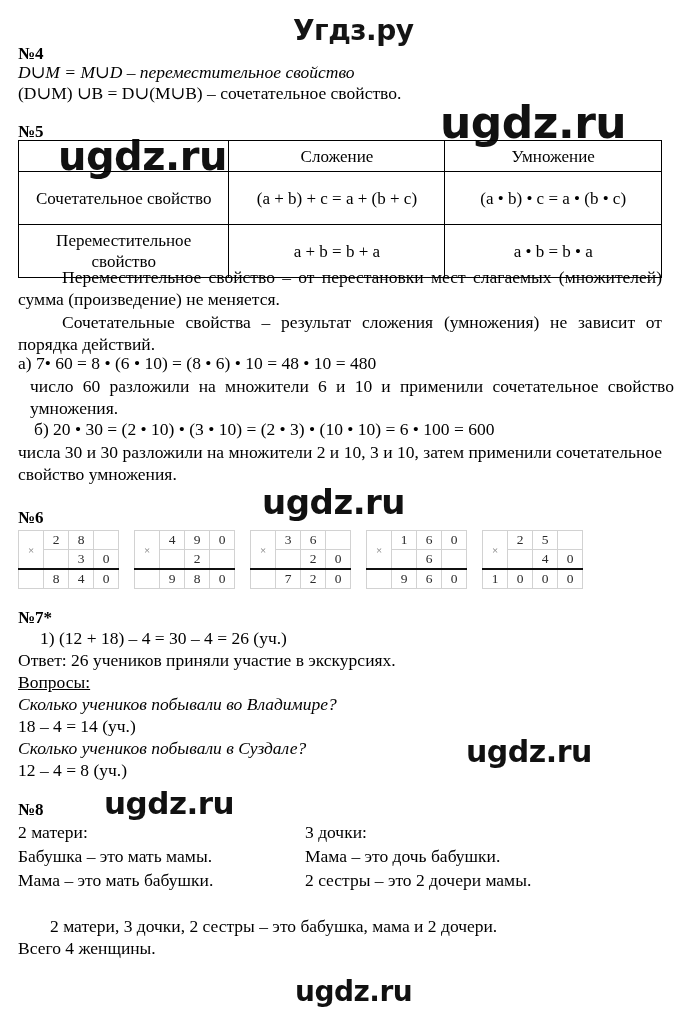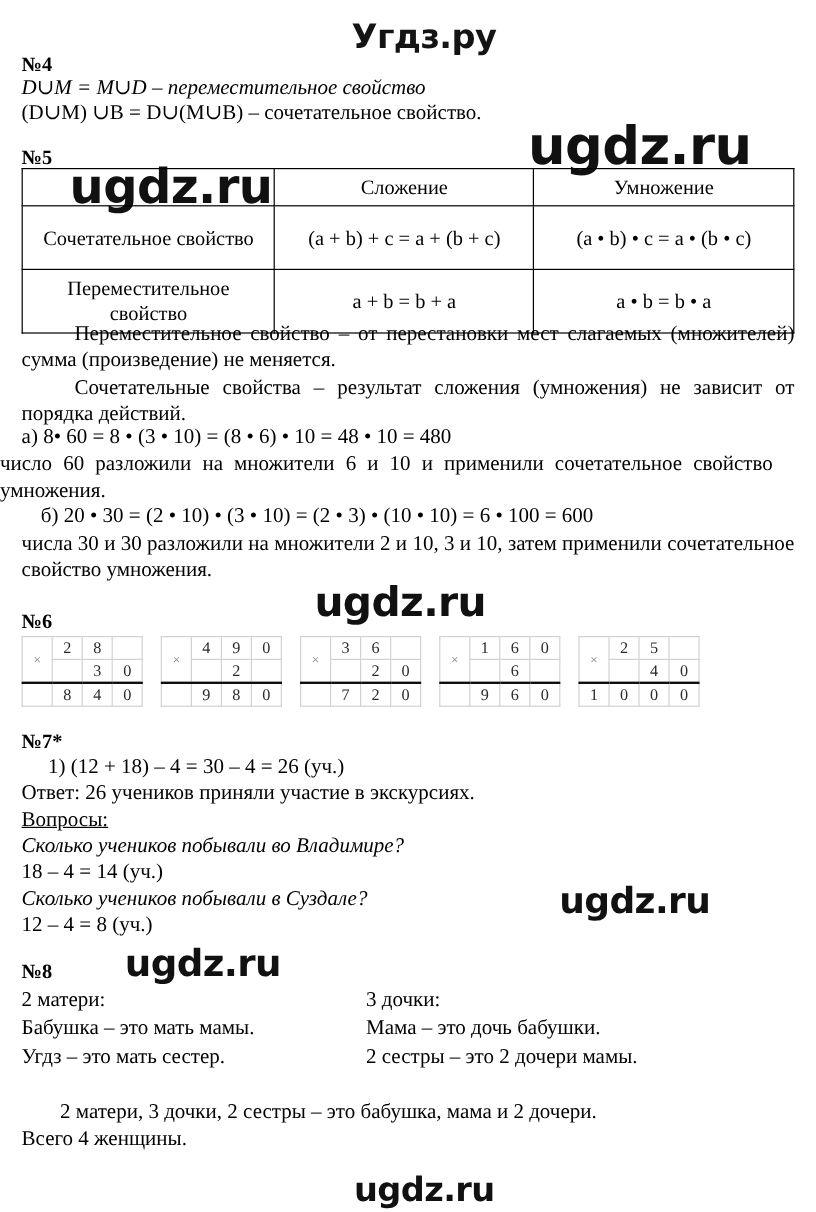--- a/index.html
+++ b/index.html
@@ -167,22 +167,22 @@
         <tr class="body">
           <td class="c0">Переместительное свойство</td>
           <td class="c1">a + b = b + a</td>
           <td class="c2">a • b = b • a</td>
         </tr>
       </tbody>
     </table>
 
     <div class="para indent" style="left:18px; top:266px; width:644px;">Переместительное свойство – от перестановки мест слагаемых (множителей) сумма (произведение) не меняется.</div>
     <div class="para indent" style="left:18px; top:311px; width:644px;">Сочетательные свойства – результат сложения (умножения) не зависит от порядка действий.</div>
-    <div class="line" style="left:18px; top:353px;">а) 8• 60 = 8 • (3 • 10) = (8 • 6) • 10 = 48 • 10 = 480</div>
-    <div class="para" style="left:0; top:375px; width:644px;">число 60 разложили на множители 6 и 10 и применили сочетательное свойство умножения.</div>
+    <div class="line" style="left:18px; top:353px;">а) 7• 60 = 8 • (6 • 10) = (8 • 6) • 10 = 48 • 10 = 480</div>
+    <div class="para" style="left:30px; top:375px; width:644px;">число 60 разложили на множители 6 и 10 и применили сочетательное свойство умножения.</div>
     <div class="line" style="left:34px; top:419px;">б) 20 • 30 = (2 • 10) • (3 • 10) = (2 • 3) • (10 • 10) = 6 • 100 = 600</div>
     <div class="para" style="left:18px; top:441px; width:644px;">числа 30 и 30 разложили на множители 2 и 10, 3 и 10, затем применили сочетательное свойство умножения.</div>
 
     <div class="heading" style="left:18px; top:508px;">№6</div>
 
     <div class="grids">
 
       <table class="mgrid" style="left:0px;">
         <tbody>
           <tr>
@@ -301,21 +301,21 @@
     <div class="line underline" style="left:18px; top:672px;">Вопросы:</div>
     <div class="line ital" style="left:18px; top:694px;">Сколько учеников побывали во Владимире?</div>
     <div class="line" style="left:18px; top:716px;">18 – 4 = 14 (уч.)</div>
     <div class="line ital" style="left:18px; top:738px;">Сколько учеников побывали в Суздале?</div>
     <div class="line" style="left:18px; top:760px;">12 – 4 = 8 (уч.)</div>
 
     <div class="heading" style="left:18px; top:800px;">№8</div>
 
     <div class="line" style="left:18px; top:822px;">2 матери:</div>
     <div class="line" style="left:18px; top:846px;">Бабушка – это мать мамы.</div>
-    <div class="line" style="left:18px; top:870px;">Угдз – это мать сестер.</div>
+    <div class="line" style="left:18px; top:870px;">Мама – это мать бабушки.</div>
 
     <div class="line" style="left:305px; top:822px;">3 дочки:</div>
     <div class="line" style="left:305px; top:846px;">Мама – это дочь бабушки.</div>
     <div class="line" style="left:305px; top:870px;">2 сестры – это 2 дочери мамы.</div>
 
     <div class="line" style="left:18px; top:916px;margin-left:32px;">2 матери, 3 дочки, 2 сестры – это бабушка, мама и 2 дочери.</div>
     <div class="line" style="left:18px; top:938px;">Всего 4 женщины.</div>
 
   </div>
 </div>

